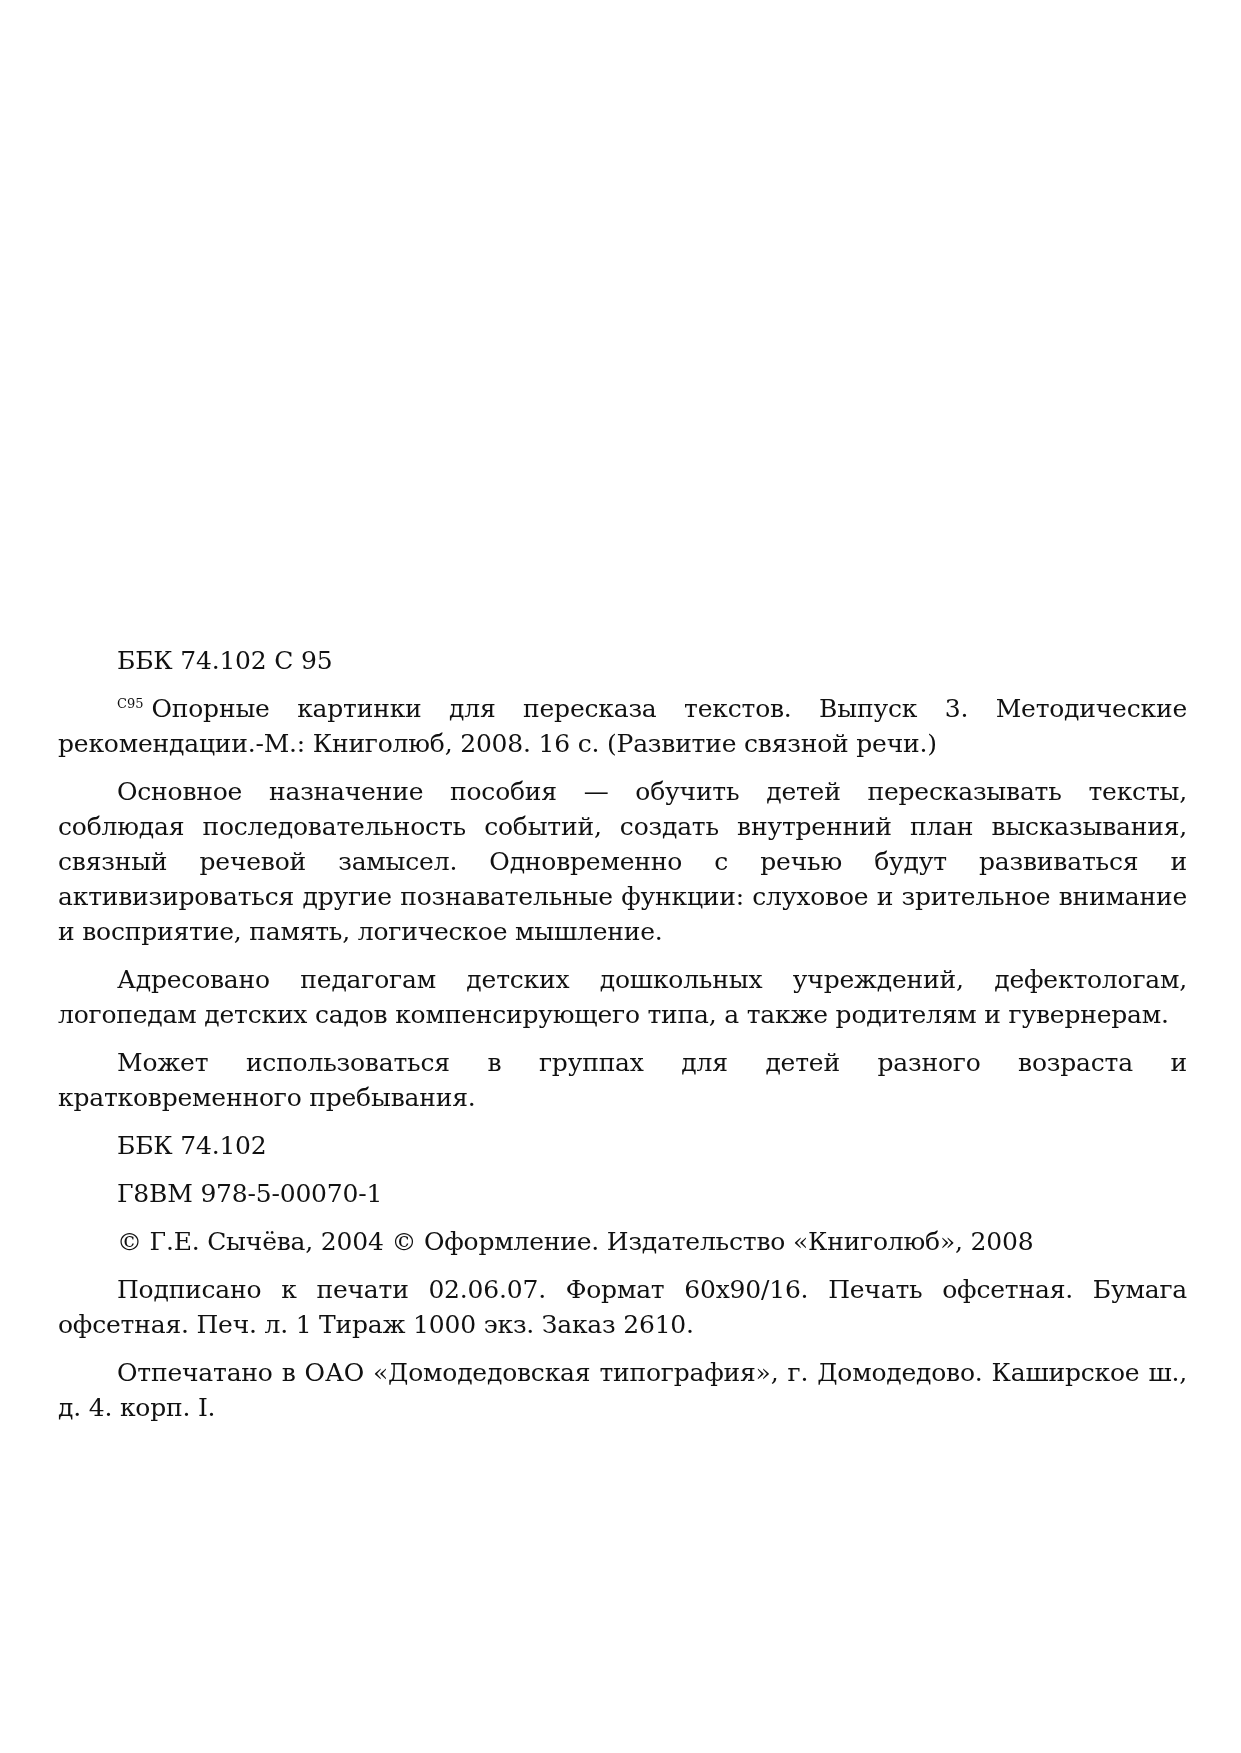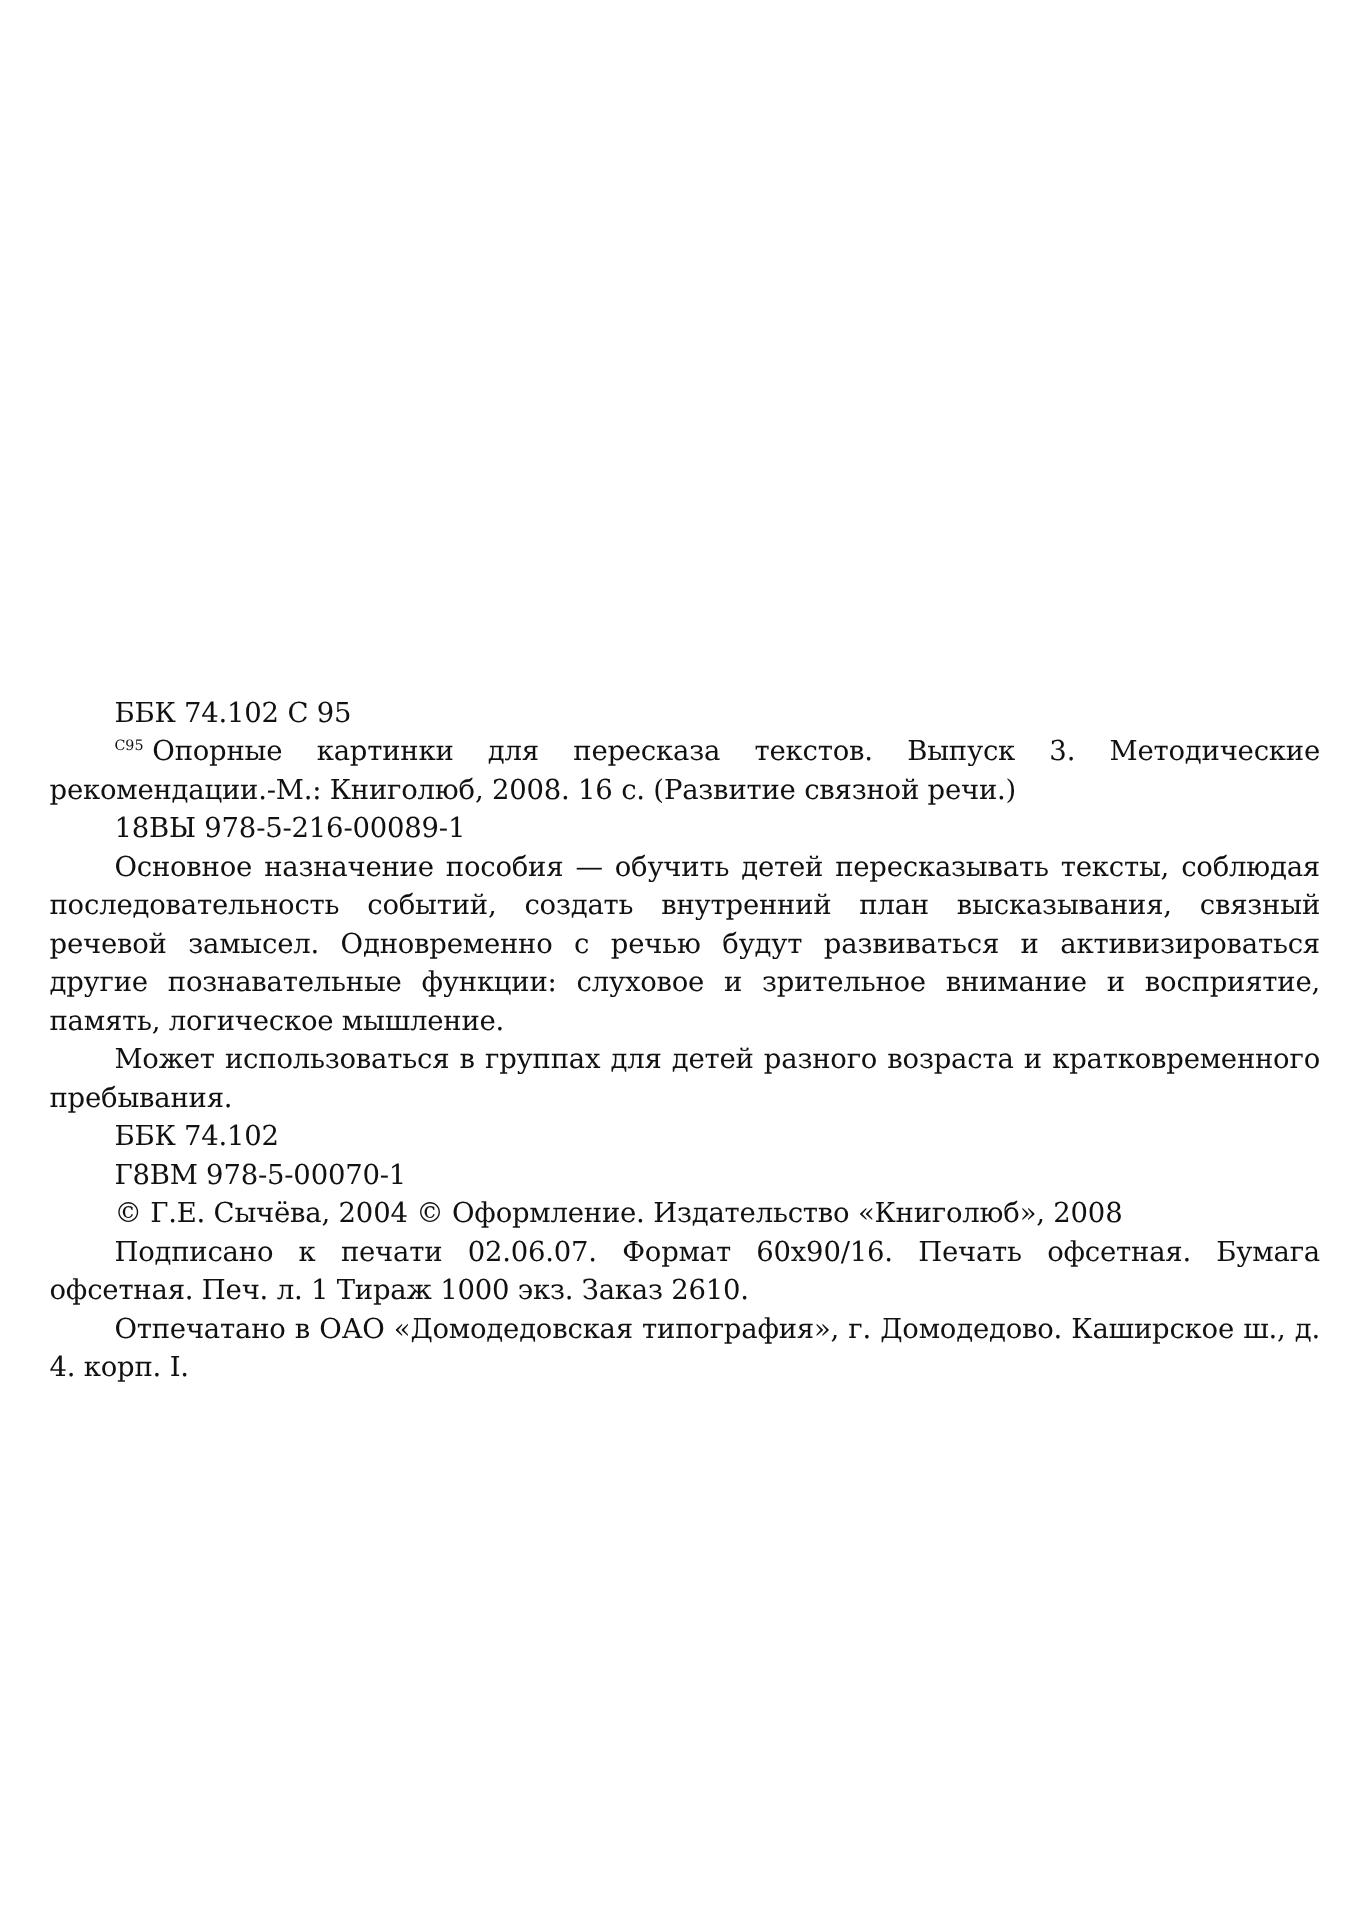--- a/index.html
+++ b/index.html
@@ -18,21 +18,21 @@
     .page {
       position: absolute;
       left: 45px;
       top: 630px;
       width: 1155px;
       font-size: 25px;
       line-height: 35px;
       letter-spacing: -0.2px;
     }
     .para {
-      margin: 0;
+      margin: 13px;
       text-indent: 59px;
       text-align: justify;
       text-align-last: left;
     }
     .para.noindent-line {
       text-align: left;
     }
     .sup {
       font-size: 13px;
       vertical-align: 9px;
@@ -40,21 +40,21 @@
       margin-right: 8px;
       letter-spacing: 0;
     }
   </style>
 </head>
 <body>
 
 <div class="page">
   <p class="para noindent-line">ББК 74.102 С 95</p>
   <p class="para"><span class="sup">С95</span><span>Опорные картинки для пересказа текстов. Выпуск 3. Методические рекомендации.-М.: Книголюб, 2008. 16 с. (Развитие связной речи.)</span></p>
-  <p class="para noindent-line">18ВЫ 978-5-216-00089-1</p>
   <p class="para">Основное назначение пособия — обучить детей пересказывать тексты, соблюдая последовательность событий, создать внутренний план высказывания, связный речевой замысел. Одновременно с речью будут развиваться и активизироваться другие познавательные функции: слуховое и зрительное внимание и восприятие, память, логическое мышление.</p>
+  <p class="para">Адресовано педагогам детских дошкольных учреждений, дефектологам, логопедам детских садов компенсирующего типа, а также родителям и гувернерам.</p>
   <p class="para">Может использоваться в группах для детей разного возраста и кратковременного пребывания.</p>
   <p class="para noindent-line">ББК 74.102</p>
   <p class="para noindent-line">Г8ВМ 978-5-00070-1</p>
   <p class="para noindent-line">© Г.Е. Сычёва, 2004 © Оформление. Издательство «Книголюб», 2008</p>
   <p class="para">Подписано к печати 02.06.07. Формат 60х90/16. Печать офсетная. Бумага офсетная. Печ. л. 1 Тираж 1000 экз. Заказ 2610.</p>
   <p class="para">Отпечатано в ОАО «Домодедовская типография», г. Домодедово. Каширское ш., д. 4. корп. I.</p>
 </div>
 
 </body></html>

